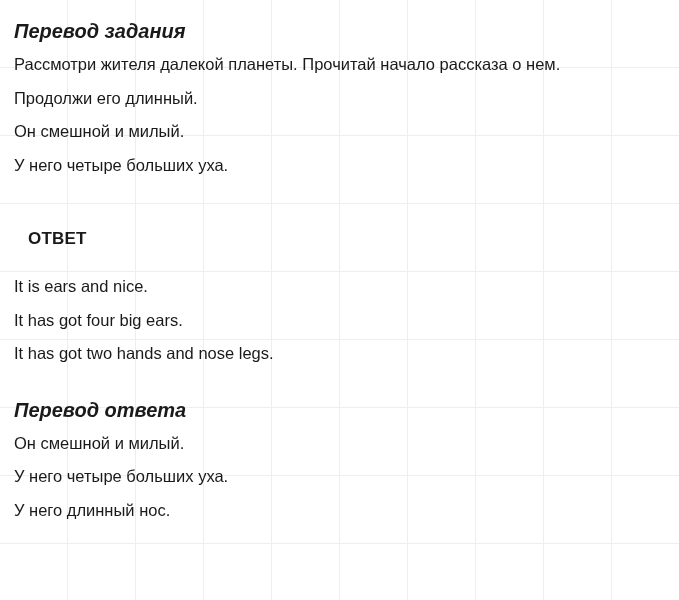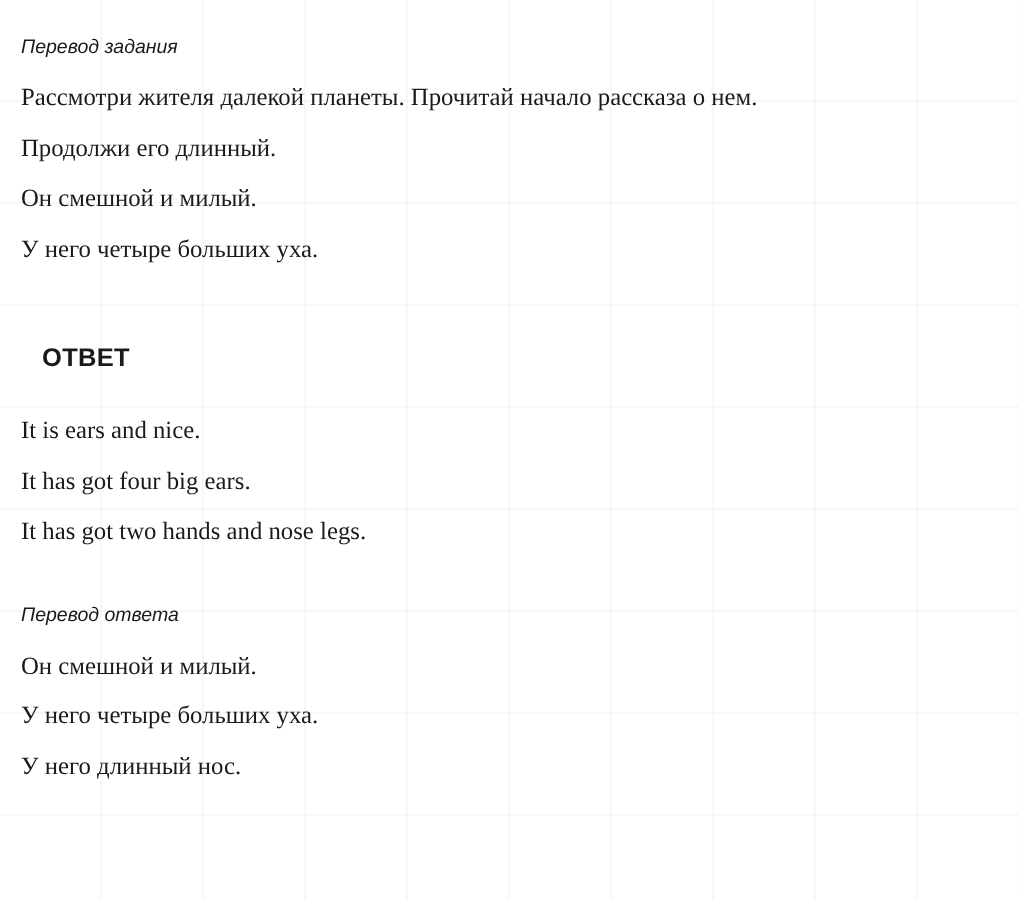--- a/index.html
+++ b/index.html
@@ -31,41 +31,40 @@
     position: absolute;
     left: 14px;
     top: 14px;
     right: 10px;
   }
   .section {
     margin: 0 0 0 0;
   }
   .heading-it {
     font-style: italic;
-    font-weight: normal;
-    font-size: 13px;
+    font-weight: bold;
+    font-size: 20px;
     line-height: 34px;
     margin: 0;
     color: #1a1a1a;
   }
   .heading-caps {
     font-weight: bold;
     font-size: 17px;
     line-height: 34px;
     margin: 14px;
     color: #1a1a1a;
     letter-spacing: 0.2px;
   }
   .line {
     font-size: 16.5px;
     line-height: 33.5px;
     margin: 0;
     color: #1a1a1a;
     white-space: pre-wrap;
-    font-family: Liberation Serif, serif;
   }
   .gap-med { height: 22px; }
   .gap-answer { height: 26px; }
 </style>
 </head>
 <body>
 
 <div class="page">
   <div class="content">
 

